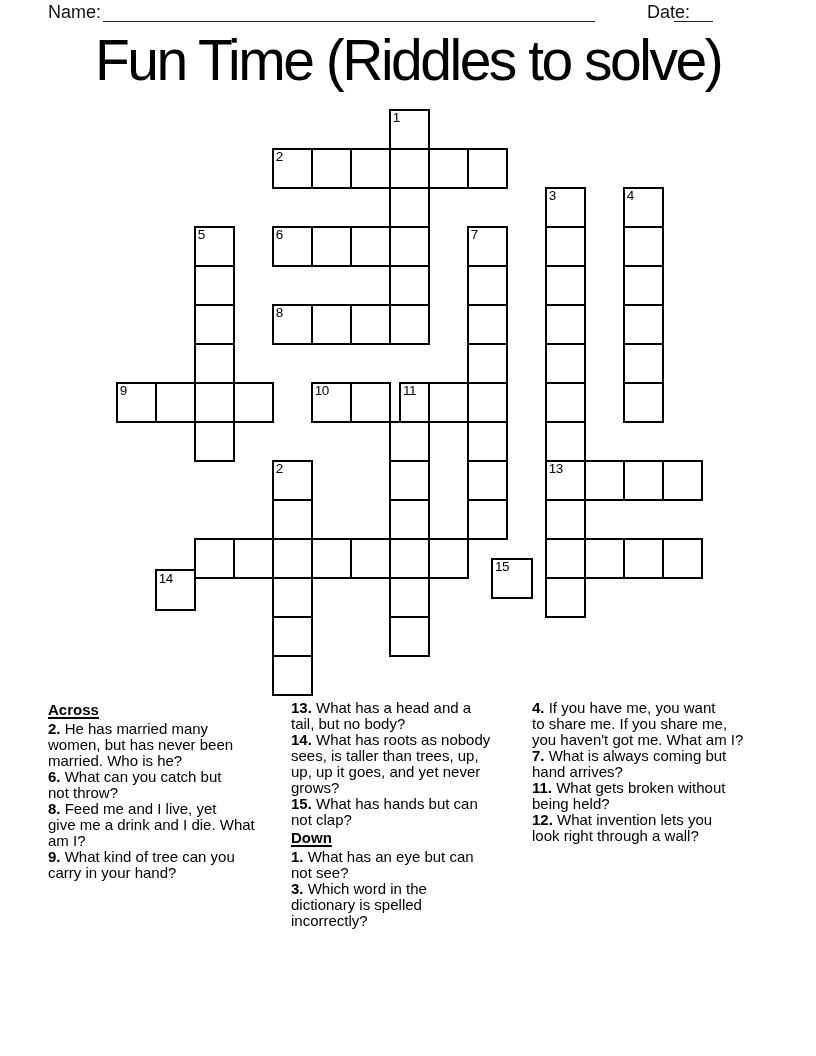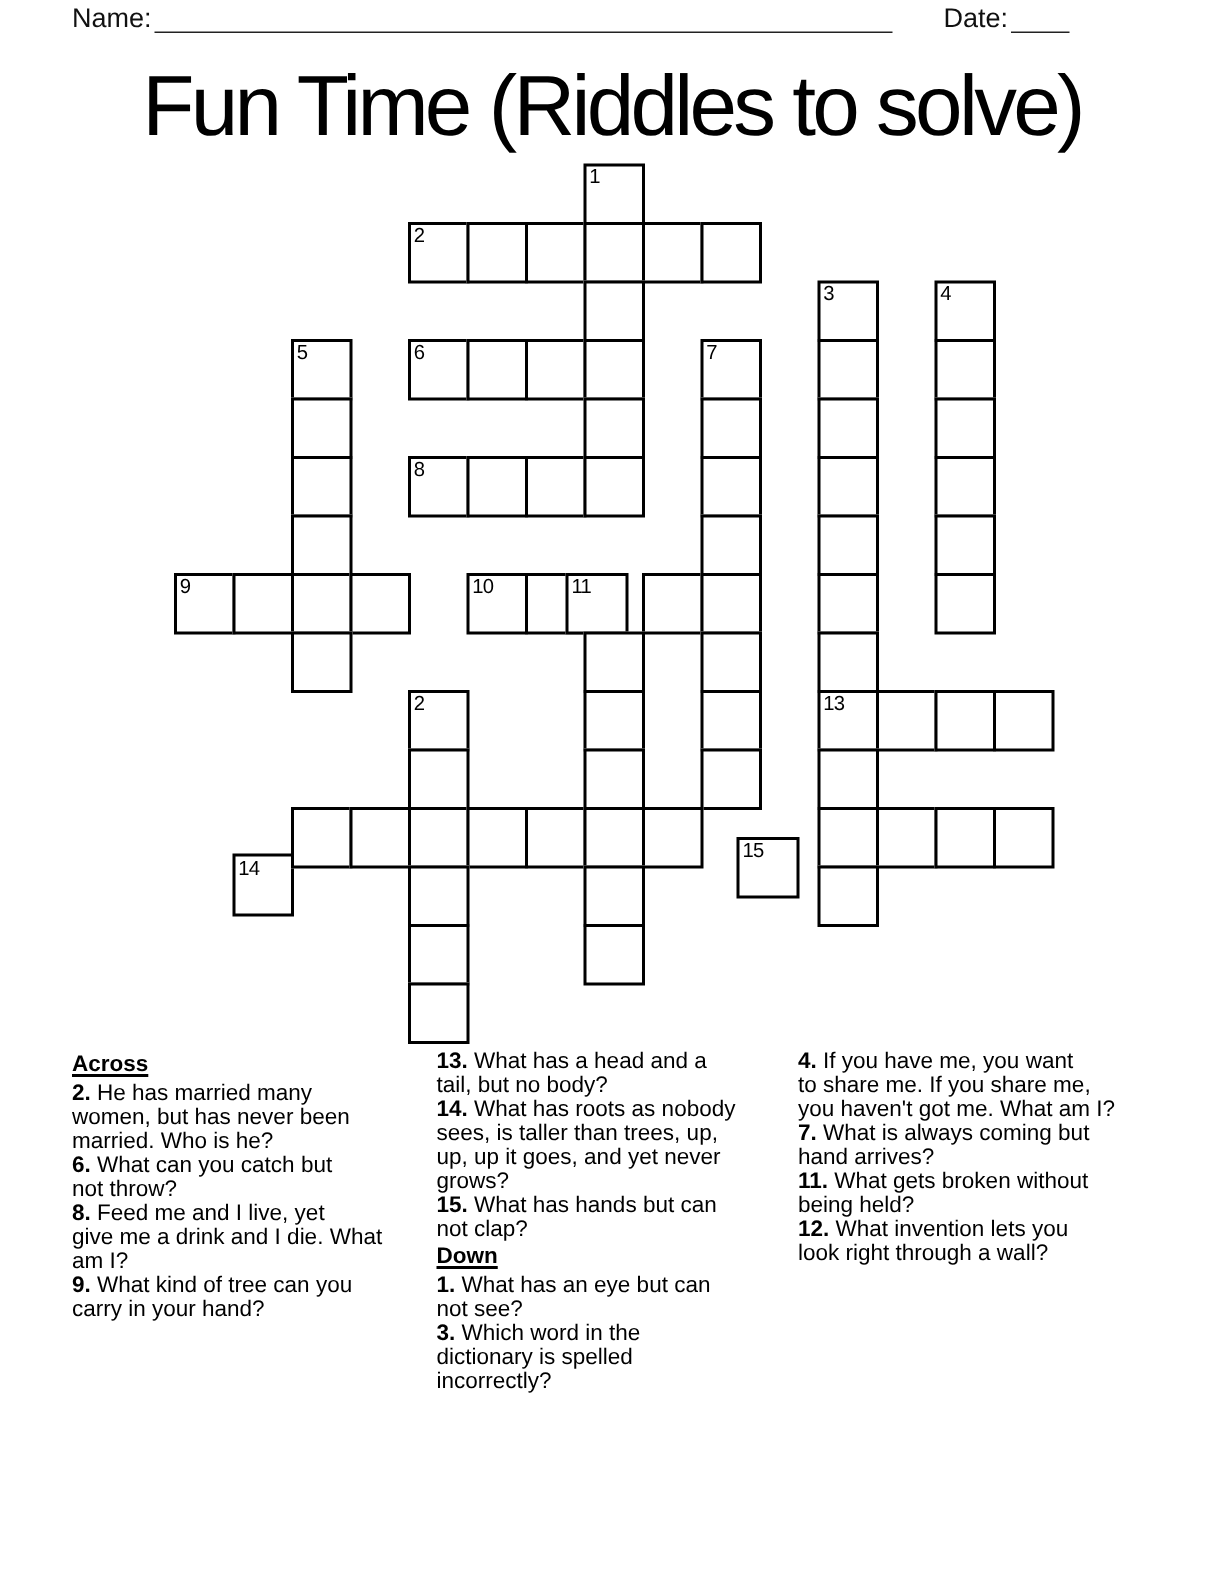--- a/index.html
+++ b/index.html
@@ -22,29 +22,29 @@
     color: #111;
   }
   .fill-line {
     position: absolute;
     top: 20px;
     height: 1px;
     border-bottom: 1.8px solid #222;
   }
   .name-label { left: 48px; }
   .name-line  { left: 103px; width: 492px; }
-  .date-label { left: 629px; }
+  .date-label { left: 647px; }
   .date-line  { left: 674px; width: 39px; }
 
   
   .title {
     position: absolute;
     left: 0; right: 0;
     top: 28px;
-    margin: 12px;
+    margin: 1px;
     text-align: center;
     font-size: 57px;
     line-height: 63px;
     font-weight: 400;
     letter-spacing: -2.5px;
     white-space: nowrap;
   }
 
   
   .grid { position: absolute; left: 0; top: 0; }
@@ -158,21 +158,21 @@
       <div class="cell" style="left: 115.75px; top: 381.75px;">
         <span class="num">9</span>
       </div>
       <div class="cell" style="left: 154.75px; top: 381.75px;"></div>
       <div class="cell" style="left: 193.75px; top: 381.75px;"></div>
       <div class="cell" style="left: 232.75px; top: 381.75px;"></div>
       <div class="cell" style="left: 310.75px; top: 381.75px;">
         <span class="num">10</span>
       </div>
       <div class="cell" style="left: 349.75px; top: 381.75px;"></div>
-      <div class="cell" style="left: 377px; top: 381.75px;">
+      <div class="cell" style="left: 399px; top: 381.75px;">
         <span class="num">11</span>
       </div>
       <div class="cell" style="left: 427.75px; top: 381.75px;"></div>
       <div class="cell" style="left: 466.75px; top: 381.75px;"></div>
       <div class="cell" style="left: 544.75px; top: 381.75px;"></div>
       <div class="cell" style="left: 622.75px; top: 381.75px;"></div>
       <div class="cell" style="left: 193.75px; top: 420.75px;"></div>
       <div class="cell" style="left: 388.75px; top: 420.75px;"></div>
       <div class="cell" style="left: 466.75px; top: 420.75px;"></div>
       <div class="cell" style="left: 544.75px; top: 420.75px;"></div>

